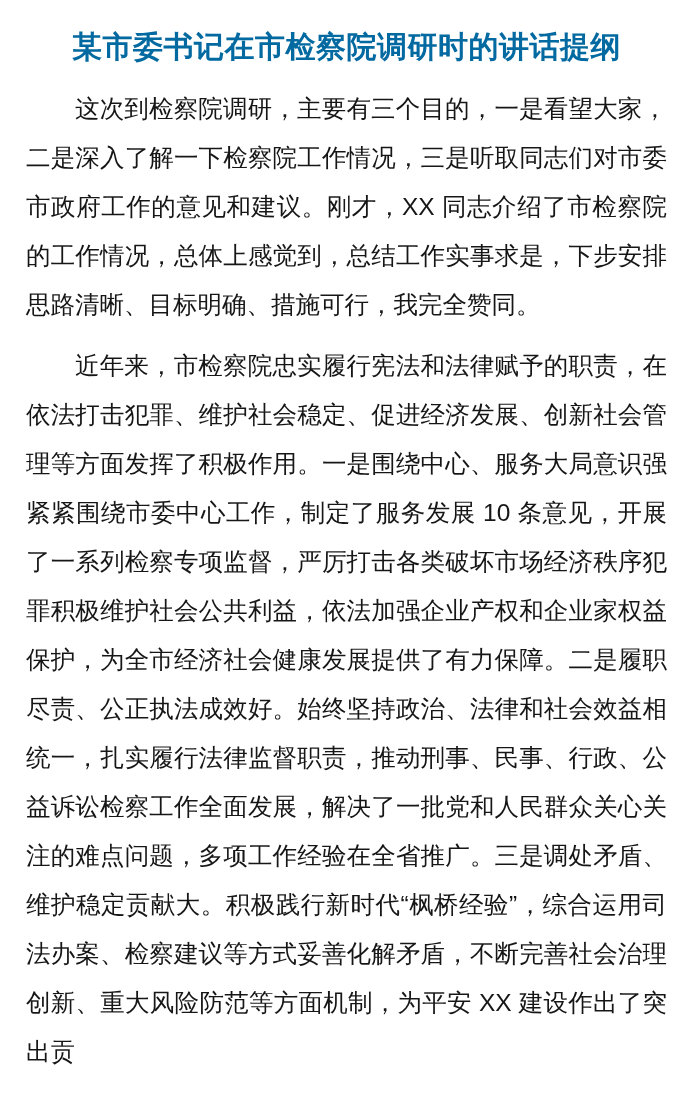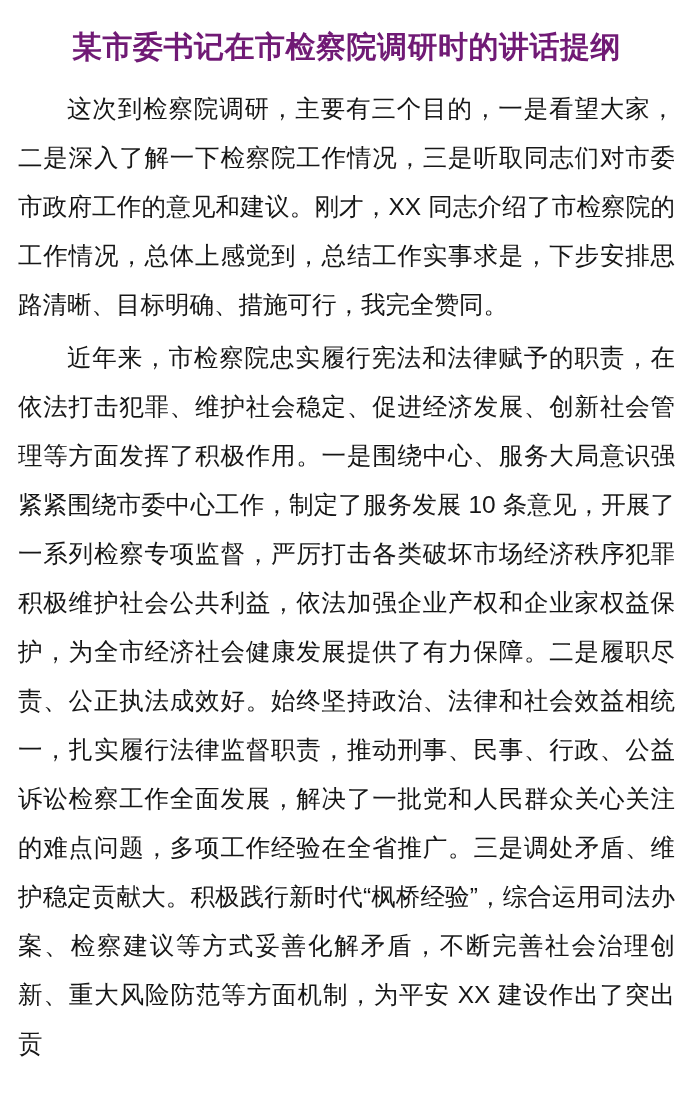--- a/index.html
+++ b/index.html
@@ -21,31 +21,31 @@
     padding: 18px 14px 0 14px;
     background: #ffffff;
   }
   .doc-title {
     font-size: 30px;
     font-weight: bold;
     text-align: center;
     letter-spacing: 0.5px;
     line-height: 1.25;
     margin: 10px 0 18px 0;
-    color: #701a75;
+    color: #0369a1;
   }
   .doc-body {
     font-size: 24.5px;
     line-height: 49px;
     text-align: justify;
     text-justify: inter-ideograph;
     color: #161616;
   }
   .para {
-    margin: 4px;
+    margin: 12px;
     text-indent: 2em;
     text-align: justify;
     text-justify: inter-ideograph;
   }
 </style>
 </head>
 <body>
 
 <div class="page">
   <h1 class="doc-title">某市委书记在市检察院调研时的讲话提纲</h1>

